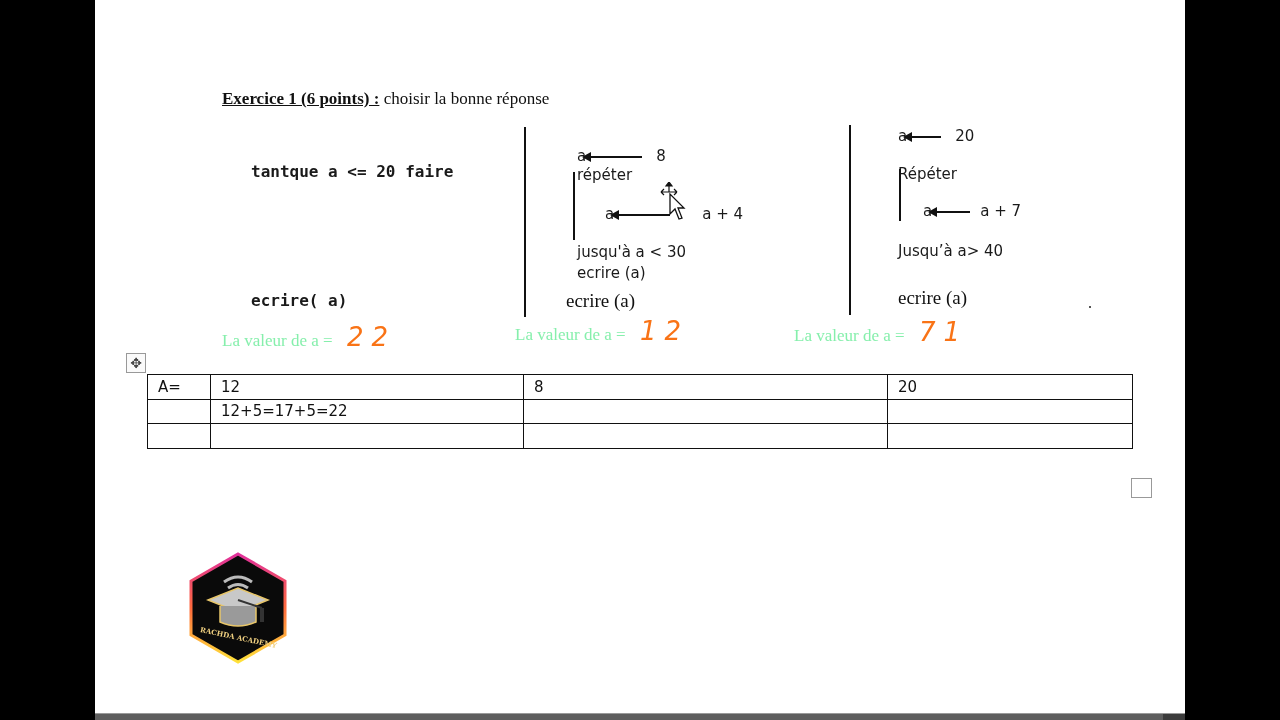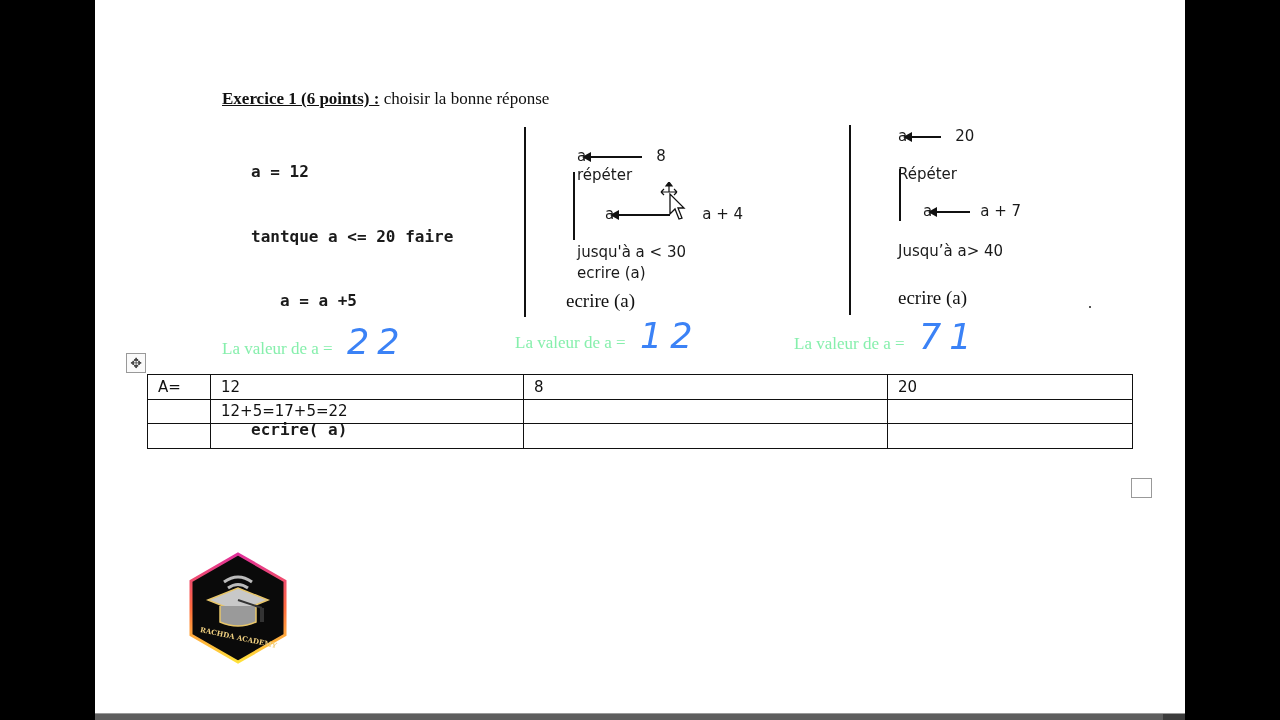--- a/index.html
+++ b/index.html
@@ -10,39 +10,37 @@
     .abs { position:absolute; }
     .title { left:222px; top:89px; font-family:"Liberation Serif", serif; font-size:17px; color:#111; white-space:nowrap; }
     .title b { text-decoration:underline; font-weight:bold; }
     .mono { font-family:"DejaVu Sans Mono", monospace; font-weight:bold; font-size:16px; color:#1a1a1a; white-space:pre; line-height:21.5px; }
     .sans { font-family:"DejaVu Sans", sans-serif; font-weight:normal; font-size:15px; color:#1a1a1a; white-space:nowrap;margin-top:15px; }
     .serif { font-family:"Liberation Serif", serif; font-size:19px; color:#111; white-space:nowrap; }
     .vline { position:absolute; width:2px; background:#111; }
     .arrow { display:inline-block; position:relative; height:2px; background:#111; vertical-align:middle; margin:0 4px; }
     .arrow::before { content:""; position:absolute; left:-8px; top:-4px; border-right:9px solid #111; border-top:5px solid transparent; border-bottom:5px solid transparent; }
     .label { font-family:"Liberation Serif", serif; font-size:17px; color:#86efac; white-space:nowrap; }
-    .hand { font-family:"DejaVu Sans", sans-serif; font-size:35px; color:#3b82f6; font-style:italic; letter-spacing:8px; }
+    .hand { font-family:"DejaVu Sans", sans-serif; font-size:26px; color:#f97316; font-style:italic; letter-spacing:8px; }
     .move-handle { left:126px; top:353px; width:18px; height:18px; border:1px solid #999; background:#fafafa; font-size:14px; line-height:18px; text-align:center; color:#444; }
     table.grid { position:absolute; left:147px; top:374px; border-collapse:collapse; font-family:"DejaVu Sans", sans-serif; font-size:15px; color:#111; }
     table.grid td { border:1.5px solid #111; height:23.5px; padding:0 0 0 10px; vertical-align:middle; }
     .resize-handle { left:1131px; top:478px; width:19px; height:18px; border:1px solid #999; background:#fff; }
     .logo { left:188px; top:552px; width:100px; height:112px; }
     .cursor { left:660px; top:182px; width:26px; height:40px; }
   </style>
 </head>
 <body>
 
 <div class="page"></div>
 
 <div class="abs title"><b>Exercice 1 (6 points) :</b><span> choisir la bonne réponse</span></div>
 
 <div class="abs mono" style="left:251px;top:118px;">
-  <div>a = 12</div>
   <div>tantque a &lt;= 20 faire</div>
-  <div>   a = a +5</div>
   <div style="height:21.5px"></div>
   <div>ecrire( a)</div>
 </div>
 
 <div class="vline" style="left:524px;top:127px;height:190px;"></div>
 
 <div class="abs sans" style="left:577px;top:132px;"><span>a</span><span class="arrow" style="width:52px;"></span><span style="margin-left:10px">8</span></div>
 <div class="abs sans" style="left:577px;top:151px;">répéter</div>
 <div class="vline" style="left:573px;top:172px;height:68px;"></div>
 <div class="abs sans" style="left:605px;top:190px;"><span>a</span><span class="arrow" style="width:52px;"></span><span style="margin-left:28px">a + 4</span></div>

